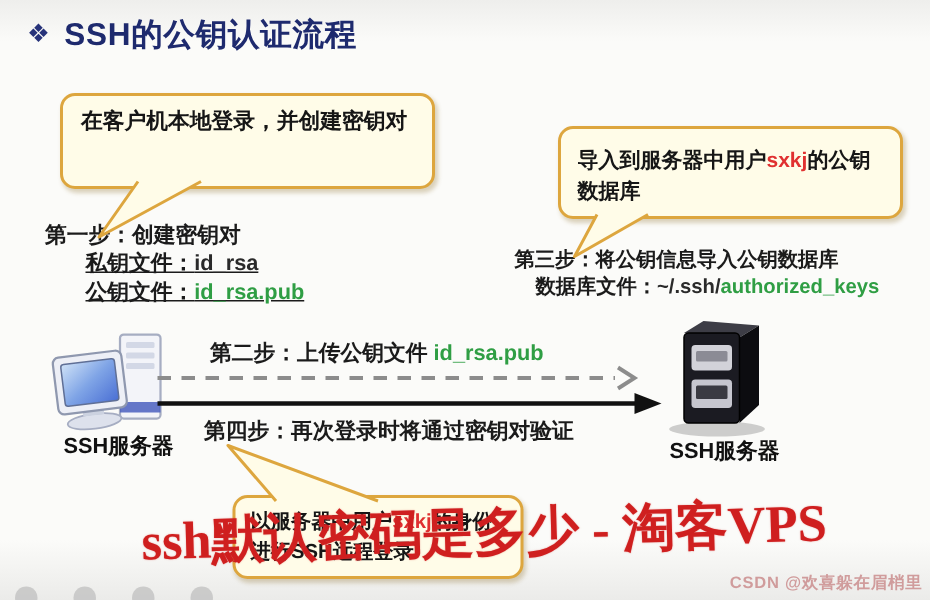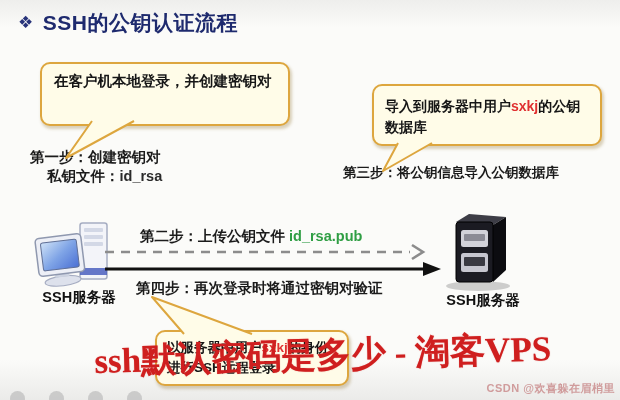--- a/index.html
+++ b/index.html
@@ -19,21 +19,21 @@
   #bubble-import .inner{font-size:14px;padding:10px 11px;}
   #bubble-login{left:155px;top:330px;width:194px;height:56px;}
   #bubble-login .inner{font-size:13.5px;line-height:1.45;padding:6px 10px;}
 
   .red-accent{color:#e03030;}
   .green{color:#2f9e44;}
   .dark-file{color:#2a2a2a;}
 
   .tblock{position:absolute;font-weight:bold;color:#1b1b1b;font-size:14.5px;line-height:1.32;z-index:2;white-space:nowrap;}
   #step1{left:30px;top:148px;}
-  #step1 .indent{margin-left:17px;}
+  #step1 .indent{margin-left:27px;text-decoration:underline;}
   #step3{left:343px;top:164px;font-size:13.5px;}
   #step3 .indent{margin-left:14px;}
   #step2{left:140px;top:227px;}
   #step4{left:136px;top:279px;}
   .node-label{position:absolute;font-size:14.5px;font-weight:bold;color:#111;text-align:center;z-index:2;}
   #client-label{left:26px;top:288px;width:106px;}
   #server-label{left:430px;top:291px;width:106px;}
 
   .icon-abs{position:absolute;z-index:2;}
   #client-icon{left:34px;top:220px;}
@@ -66,24 +66,26 @@
     <div class="inner"><span>导入到服务器中用户</span><span class="red-accent">sxkj</span><span>的公钥数据库</span></div>
   </div>
 
   <div class="bubble" id="bubble-login">
     <div class="inner"><span>以服务器中用户</span><span class="red-accent">sxkj</span><span>的身份进行SSH远程登录</span></div>
   </div>
 
   <div class="tblock" id="step1">
     <div>第一步：创建密钥对</div>
     <div class="indent"><span>私钥文件：</span><span class="dark-file">id_rsa</span></div>
+    <div class="indent"><span>公钥文件：</span><span class="green">id_rsa.pub</span></div>
   </div>
 
   <div class="tblock" id="step3">
     <div>第三步：将公钥信息导入公钥数据库</div>
+    <div class="indent"><span>数据库文件：</span><span class="dark-file">~/.ssh/</span><span class="green">authorized_keys</span></div>
   </div>
 
   <div class="tblock" id="step2">
     <span>第二步：上传公钥文件</span>
     <span class="green">id_rsa.pub</span>
   </div>
 
   <div class="tblock" id="step4">
     <span>第四步：再次登录时将通过密钥对验证</span>
   </div>

